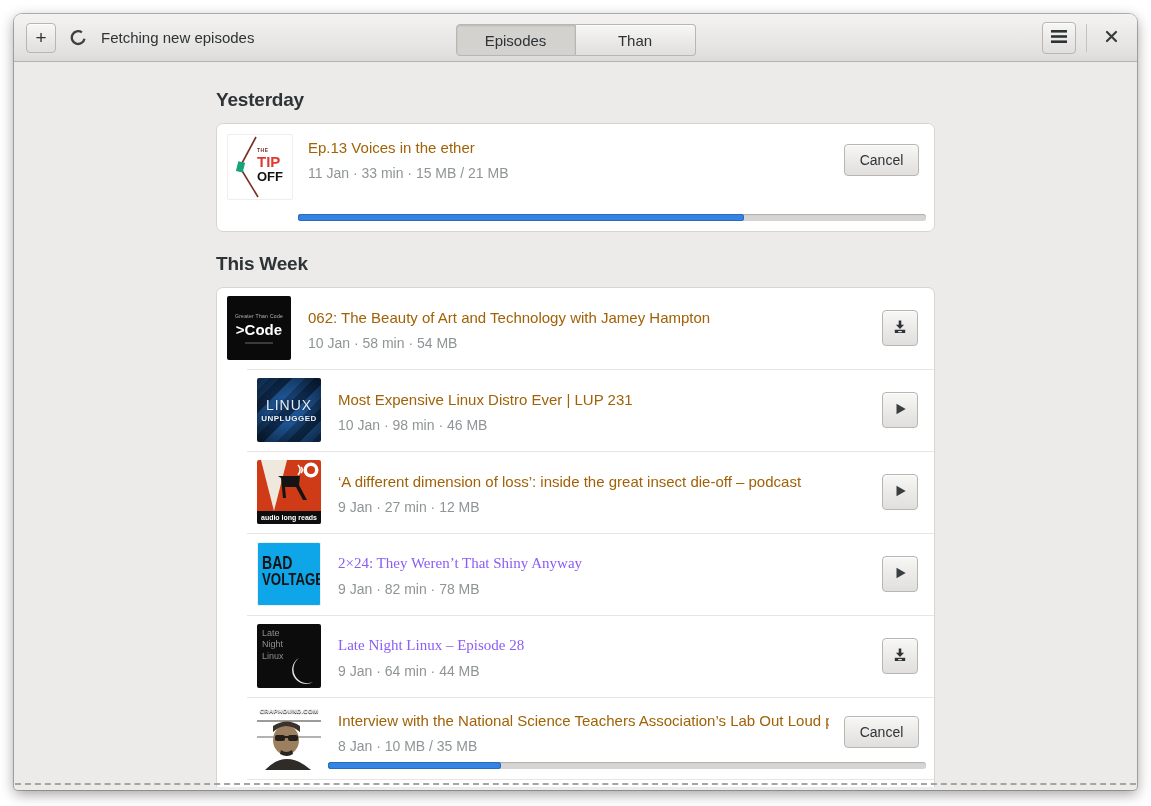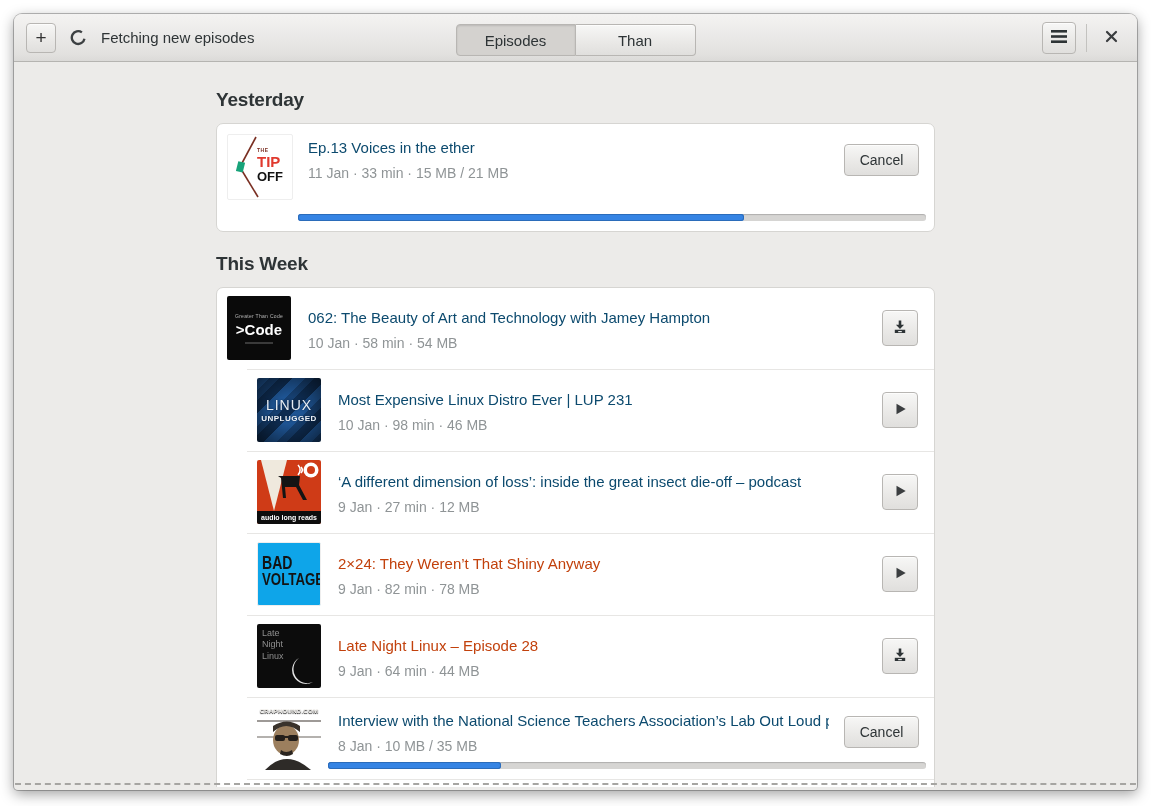--- a/index.html
+++ b/index.html
@@ -32,28 +32,28 @@
   .content{position:absolute;left:1px;right:1px;top:48px;bottom:3px;overflow:hidden;background:#ecebe9;border-radius:0 0 3px 3px;}
   .column{width:719px;margin:0 auto;padding-top:26px;}
   h2.section{font-size:19px;line-height:24px;margin:0 0 11px;color:#2e3436;font-weight:700;letter-spacing:-.2px;}
   h2.week{margin-top:20px;}
   .card{background:#fff;border:1px solid #d6d5d2;border-radius:7px;overflow:hidden;}
   .row{position:relative;height:81px;}
   .row + .row{border-top:1px solid #e7e6e4;margin-left:30px;}
   .row.tall{height:107px;border-radius:7px;}
   .cover{position:absolute;left:10px;top:8px;width:64px;height:64px;overflow:hidden;border-radius:2px;}
   .row.tall .cover{top:10px;}
-  .title{position:absolute;left:91px;top:21px;right:110px;font-size:15px;color:#0c4a6e;
+  .title{position:absolute;left:91px;top:21px;right:110px;font-size:15px;color:#a16207;
     white-space:nowrap;overflow:hidden;}
   .meta{position:absolute;left:91px;top:47px;font-size:14px;color:#8f9496;}
   .row.progressing .title{top:14px;right:105px;}
   .row.progressing .meta{top:40px;}
   .row.tall.progressing .title{top:15px;}
   .row.tall.progressing .meta{top:41px;}
-  .title.played{color:#c2410c;}
+  .title.played{color:#8b5cf6;font-family:Liberation Serif, serif;}
   .icon-btn{position:absolute;right:16px;top:22px;width:36px;height:36px;display:flex;align-items:center;justify-content:center;padding:0;}
   .cancel-btn{position:absolute;right:15px;top:18px;width:75px;height:32px;font-size:14px;}
   .row.tall .cancel-btn{top:20px;}
   .progress{position:absolute;left:81px;right:8px;bottom:10px;height:7px;border-radius:3px;
     background:#d6d5d3;box-shadow:inset 0 1px 1px rgba(0,0,0,.18);}
   .progress-fill{height:100%;border-radius:3px;background:#3584e4;box-shadow:inset 0 0 0 1px #2b6cba;}
   .undershoot{position:absolute;left:0;right:0;bottom:2px;border-top:2px dashed #a6a5a2;}
   
   .cov-tipoff{background:#fff;border:1px solid #eee;}
   .to-text{position:absolute;left:29px;top:13px;line-height:1;}

